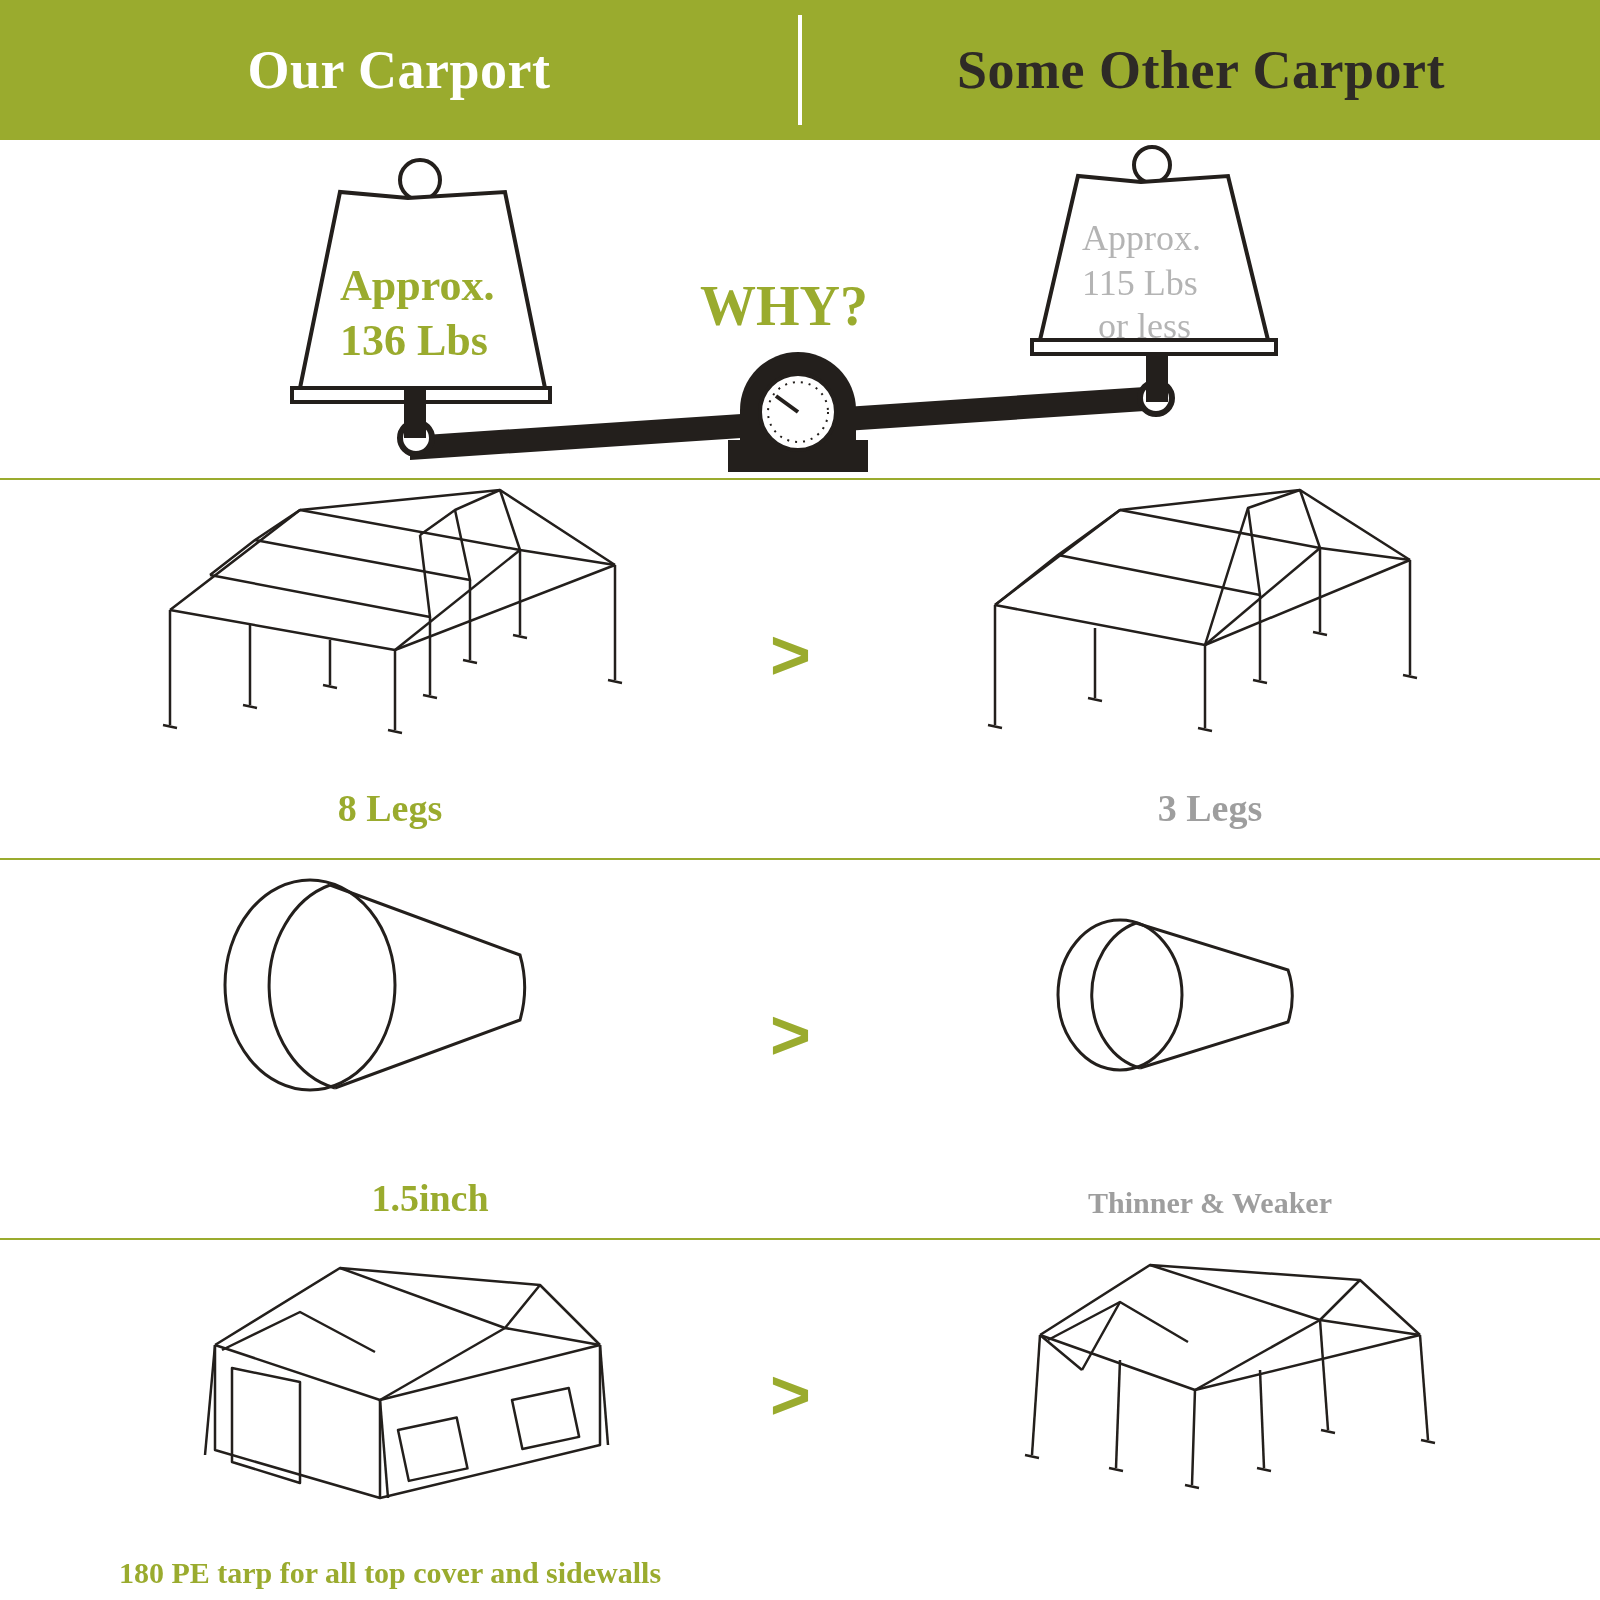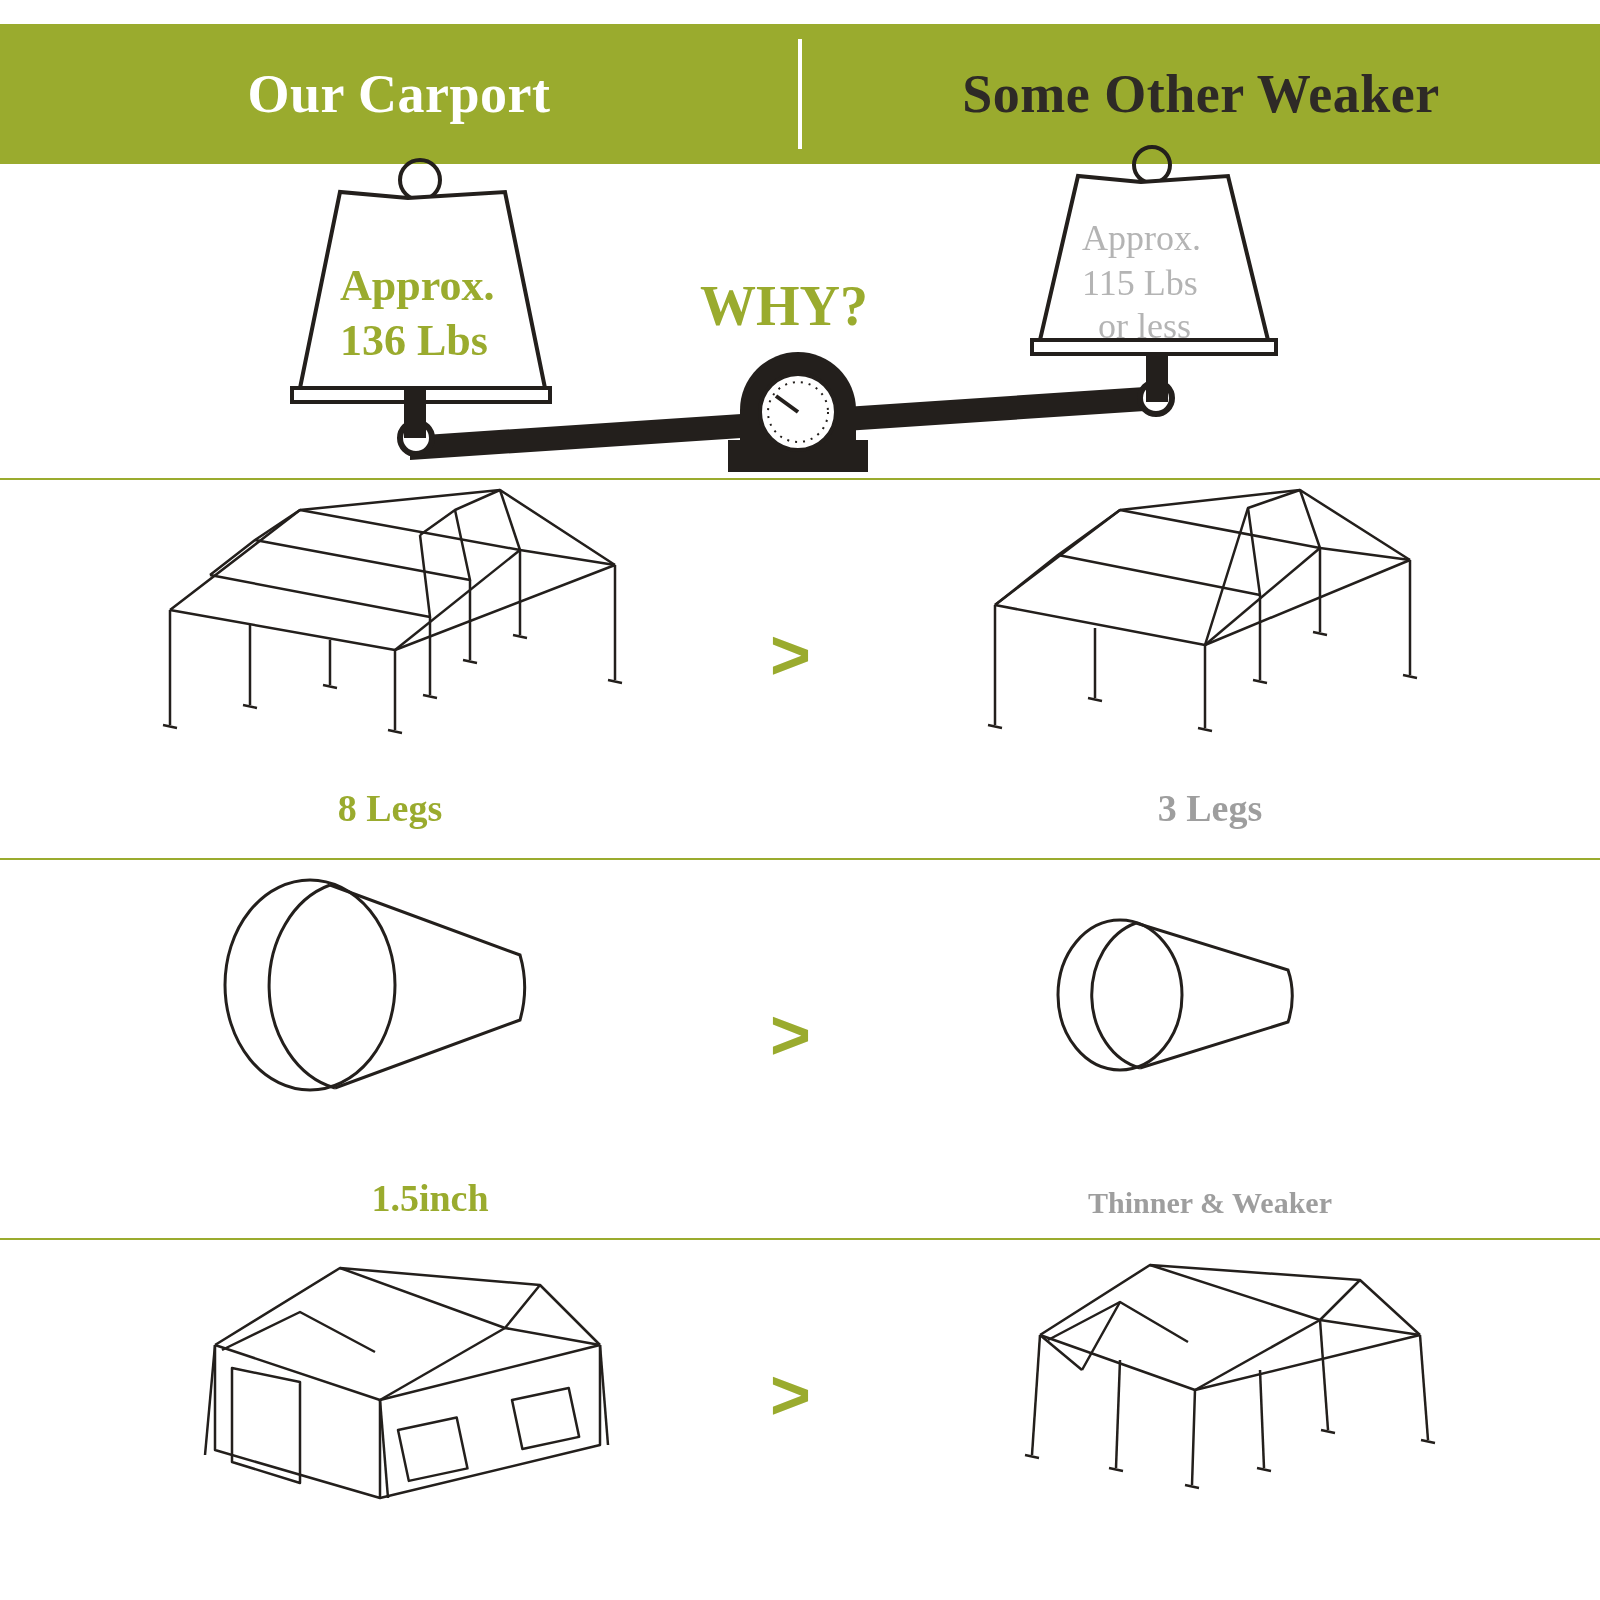--- a/index.html
+++ b/index.html
@@ -10,21 +10,20 @@
     overflow:hidden;
   }
   .page{position:relative;width:1600px;height:1600px;}
 
   
   .header{
     position:absolute;left:0;top:0;width:1600px;height:140px;
     background:#9aab2e;
     display:flex;
     align-items:center;
-    margin-top:24px;
   }
   .header-cell{
     flex:1 1 0;
     display:flex;align-items:center;justify-content:center;
     height:100%;
   }
   .header-cell.left{ }
   .header-divider{
     width:4px;height:110px;background:#ffffff;
   }
@@ -80,21 +79,21 @@
 <body>
 
 <div class="page">
 
   <div class="header">
     <div class="header-cell left">
       <div class="h-title ours">Our Carport</div>
     </div>
     <div class="header-divider"></div>
     <div class="header-cell right">
-      <div class="h-title theirs">Some Other Weaker</div>
+      <div class="h-title theirs">Some Other Carport</div>
     </div>
   </div>
 
   <div class="row" id="row-scale">
     <svg width="1600" height="340" viewBox="0 0 1600 340">
 
       <g stroke="#231f1c" stroke-width="4" fill="#ffffff">
         <circle cx="420" cy="40" r="20" fill="none"></circle>
         <path d="M408 58 L340 52 L300 248 L545 248 L505 52 Z"></path>
         <rect x="292" y="248" width="258" height="14"></rect>
@@ -248,20 +247,21 @@
           <path d="M232 128 L232 222 L300 243 L300 142 Z"></path>
 
           <rect x="398" y="190" width="60" height="52" transform="rotate(-12 398 190)"></rect>
           <rect x="512" y="160" width="58" height="50" transform="rotate(-12 512 160)"></rect>
 
           <path d="M215 105 L205 215"></path>
             <path d="M600 105 L608 205"></path>
           <path d="M380 160 L388 258"></path>
         </g>
       </svg>
+      <div class="caption ours" style="bottom:10px;font-size:30px;">180 PE tarp for all top cover and sidewalls</div>
     </div>
 
     <div class="cell mid">
       <div class="gt" style="left:-10px;top:120px;">&gt;</div>
     </div>
 
     <div class="cell right">
       <svg width="780" height="270" viewBox="0 0 780 270">
         <g fill="none" stroke="#231f1c" stroke-width="2.5" stroke-linejoin="round">
           <path d="M220 95 L330 25 L540 40 L600 95"></path>

